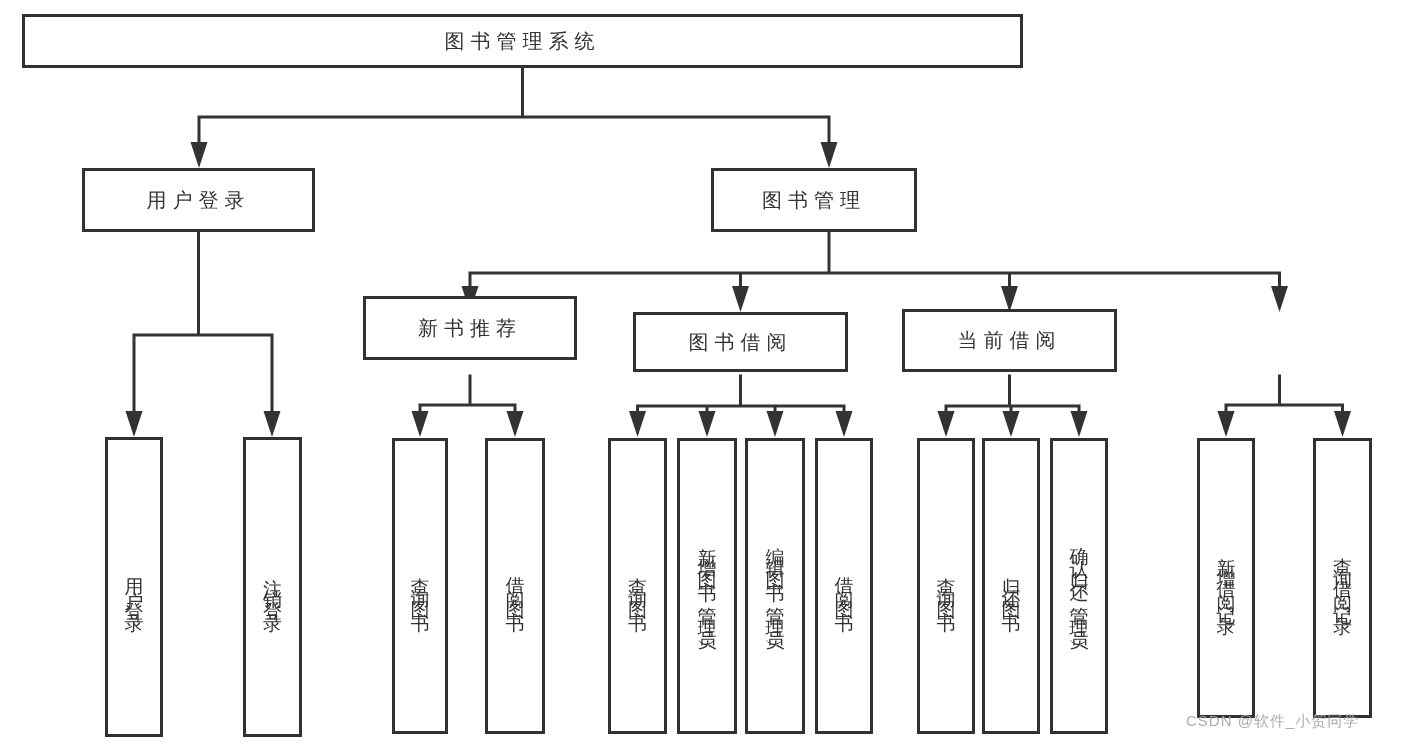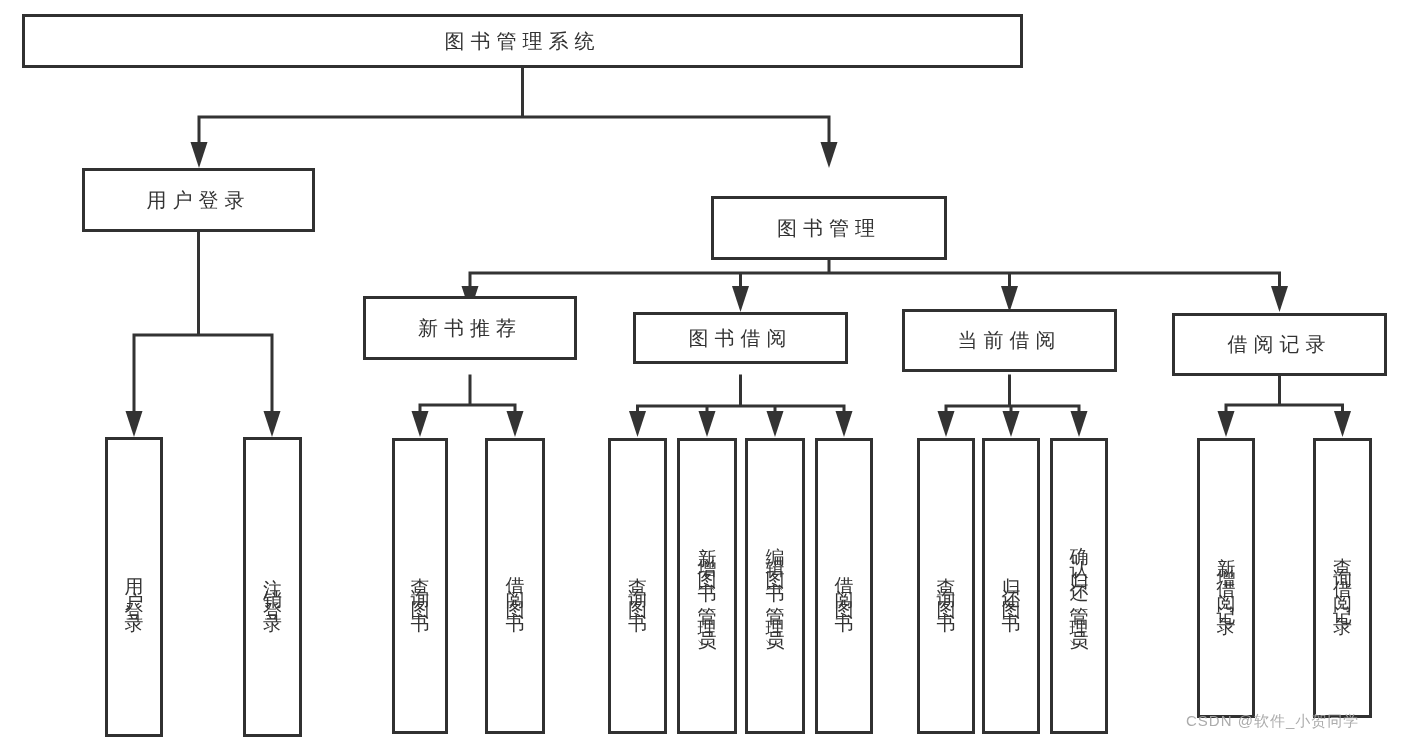--- a/index.html
+++ b/index.html
@@ -92,35 +92,32 @@
     </g>
   </svg>
 
   <div class="box hbox" style="left:22px;top:14px;width:1001px;height:54px;">
     <span class="label">图书管理系统</span>
   </div>
 
   <div class="box hbox" style="left:82px;top:168px;width:233px;height:64px;">
     <span class="label">用户登录</span>
   </div>
-  <div class="box hbox" style="left:711px;top:168px;width:236px;height:64px;margin-top:28px;">
+  <div class="box hbox" style="left:711px;top:168px;width:206px;height:64px;">
     <span class="label">图书管理</span>
   </div>
 
   <div class="box hbox" style="left:363px;top:296px;width:214px;height:64px;">
     <span class="label">新书推荐</span>
   </div>
-  <div class="box hbox" style="left:633px;top:312px;width:215px;height:52px;">
+  <div class="box hbox" style="left:633px;top:312px;width:215px;height:60px;">
     <span class="label">图书借阅</span>
   </div>
   <div class="box hbox" style="left:902px;top:309px;width:215px;height:63px;">
     <span class="label">当前借阅</span>
-  </div>
-  <div class="box hbox" style="left:1172px;top:313px;width:215px;height:63px;">
-    <span class="label">借阅记录</span>
   </div>
 
   <div class="box vbox" style="left:105px;top:437px;width:58px;height:300px;">
     <span class="label">用户登录</span>
   </div>
   <div class="box vbox" style="left:243px;top:437px;width:59px;height:300px;">
     <span class="label">注销登录</span>
   </div>
 
   <div class="box vbox" style="left:392px;top:438px;width:56px;height:296px;">

